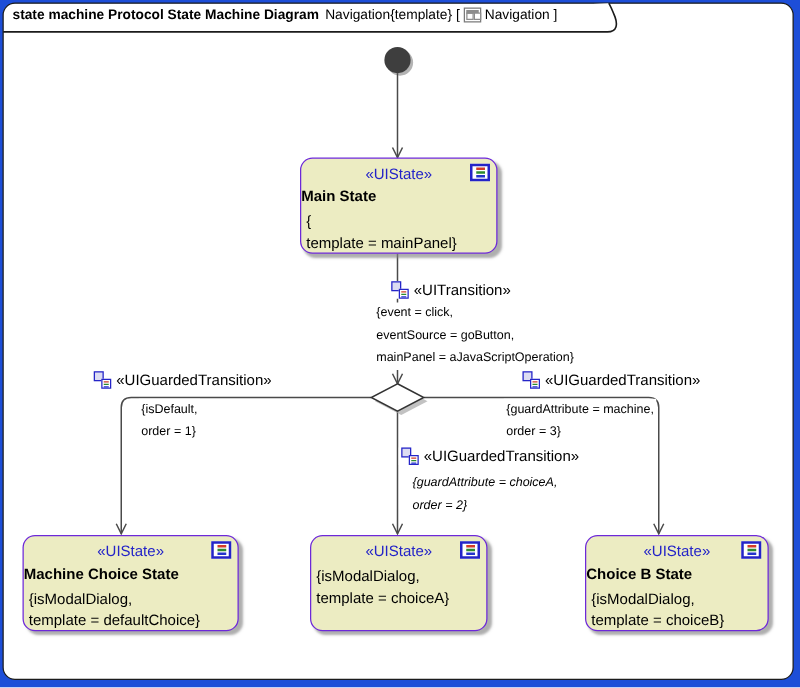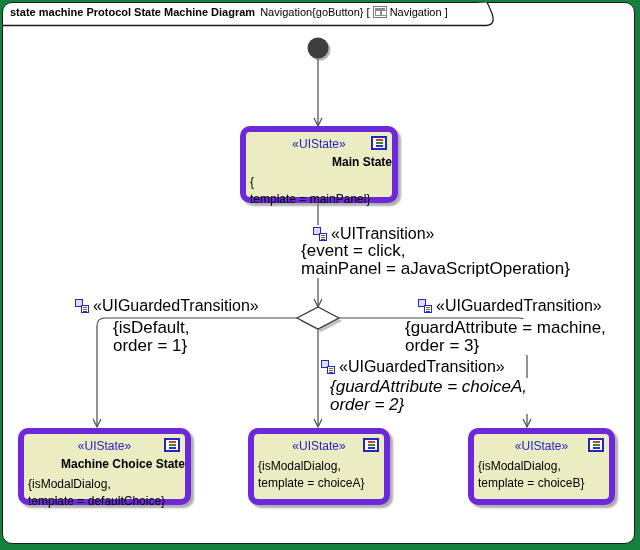--- a/index.html
+++ b/index.html
@@ -1,17 +1,17 @@
 <!DOCTYPE html>
 <html><head>
 <meta charset="utf-8">
 <style>
   html,body { margin:0; padding:0; background:#ffffff; }
   body { font-family:"Liberation Sans", sans-serif; }
-  #canvas { position:relative; width:640px; height:550px; background:#15803d; overflow:hidden; }
+  #canvas { position:relative; width:640px; height:550px; background:#1d4ed8; overflow:hidden; }
 
   
   .frame { position:absolute; left:2px; top:2px; width:633px; height:542px;
            border:1.5px solid #1b1b1b; border-radius:10px; background:#ffffff; box-sizing:border-box; }
 
   
   svg.wires { position:absolute; left:0; top:0; z-index:2; }
 
   
   .tabrow { position:absolute; left:10px; top:6px; z-index:3; font-size:11px; color:#000;
@@ -20,37 +20,37 @@
 
   
   .dicon { display:inline-block; position:relative; width:14px; height:12px;
            border:1px solid #7a7a7a; background:#fdfdfd; margin:0 3px; box-sizing:border-box; }
   .dicon:before { content:""; position:absolute; left:1px; top:1px; width:10px; height:3px; background:#8c8c8c; }
   .dicon:after  { content:""; position:absolute; left:1px; bottom:1px; width:4px; height:4px;
                   border:1px solid #8c8c8c; box-shadow:6px 0 0 -1px #ffffff, 6px 0 0 0 #8c8c8c; }
 
   
   .state { position:absolute; z-index:4; box-sizing:border-box; background:#ECECC2;
-           border:6px solid #6d28d9; border-radius:10px; padding-top:4px;
+           border:1px solid #6d28d9; border-radius:10px; padding-top:4px;
            box-shadow:3px 3px 2px rgba(130,130,130,.65); font-size:12px; color:#000; }
   .stereo { text-align:center; color:#2323C8; height:16px; line-height:16px; }
-  .sname  { text-align:right; font-weight:bold; height:16px; line-height:16px; margin-top:2px; }
+  .sname  { text-align:left; font-weight:bold; height:16px; line-height:16px; margin-top:2px; }
   .slines { margin-top:4px; padding:0 4px; line-height:17px; white-space:nowrap; }
 
   
   .cicon { position:absolute; top:4px; right:5px; width:12px; height:10px; border:2px solid #2424C8;
            background:#fff; display:flex; flex-direction:column; justify-content:center;
            align-items:center; gap:1px; }
   .cicon i { display:block; height:2px; width:7px; }
   .bar-r { background:#D23B28; } .bar-g { background:#2E8B2E; } .bar-b { background:#2333CC; }
 
   
   .tlabel { position:absolute; z-index:5; display:flex; align-items:center; gap:4px;
-            font-size:16px; color:#000; background:#fff; white-space:nowrap; padding:0 2px; }
-  .tcons  { position:absolute; z-index:5; font-size:17px; color:#000; background:#fff;
+            font-size:12px; color:#000; background:#fff; white-space:nowrap; padding:0 2px; }
+  .tcons  { position:absolute; z-index:5; font-size:10px; color:#000; background:#fff;
             line-height:18px; white-space:nowrap; padding:0 2px; }
 
   
   .badge { position:relative; width:14px; height:14px; flex:0 0 14px; }
   .badge .bk { position:absolute; left:0; top:0; width:6px; height:6px;
                border:1.5px solid #2525C8; background:#DCDCF2; }
   .badge .fr { position:absolute; right:0; bottom:0; width:6px; height:6px;
                border:1.5px solid #2525C8; background:#fff; display:flex; flex-direction:column;
                justify-content:center; align-items:center; gap:1px; }
   .badge .fr i { display:block; width:4px; height:1px; }
@@ -93,21 +93,21 @@
       <path d="M339,318 L519,318 Q527,318 527,326 L527,427"></path>
       <polyline points="523,419 527,427 531,419"></polyline>
     </g>
 
     <polygon points="321,310 342,321 321,332 300,321" fill="#A8A8A8" opacity="0.7"></polygon>
     <polygon points="318,307 339,318 318,329 297,318" fill="#ffffff" stroke="#333333" stroke-width="1.2"></polygon>
   </svg>
 
   <div class="tabrow">
     <b>state machine Protocol State Machine Diagram</b>
-    <span>Navigation{goButton} [</span>
+    <span>Navigation{template} [</span>
     <span class="dicon"></span>
     <span>Navigation ]</span>
   </div>
 
   <div class="state" style="left:240px; top:126px; width:158px; height:77px;">
     <div class="stereo">«UIState»</div>
     <div class="cicon">
       <i class="bar-r"></i>
         <i class="bar-g"></i>
         <i class="bar-b"></i>
@@ -146,39 +146,41 @@
     </div>
   </div>
 
   <div class="state" style="left:468px; top:428px; width:147px; height:77px;">
     <div class="stereo">«UIState»</div>
     <div class="cicon">
       <i class="bar-r"></i>
         <i class="bar-g"></i>
         <i class="bar-b"></i>
       </div>
+    <div class="sname">Choice B State</div>
     <div class="slines">
       <div>{isModalDialog,</div>
       <div>template = choiceB}</div>
     </div>
   </div>
 
   <div class="tlabel" style="left:311px; top:225px;">
     <span class="badge">
       <span class="bk"></span>
         <span class="fr">
           <i class="bar-r"></i>
           <i class="bar-g"></i>
           <i class="bar-b"></i>
         </span>
     </span>
     <span>«UITransition»</span>
   </div>
   <div class="tcons" style="left:299px; top:242px;">
     <div>{event = click,</div>
+    <div>eventSource = goButton,</div>
     <div>mainPanel = aJavaScriptOperation}</div>
   </div>
 
   <div class="tlabel" style="left:73px; top:297px;">
     <span class="badge">
       <span class="bk"></span>
         <span class="fr">
           <i class="bar-r"></i>
           <i class="bar-g"></i>
           <i class="bar-b"></i>

